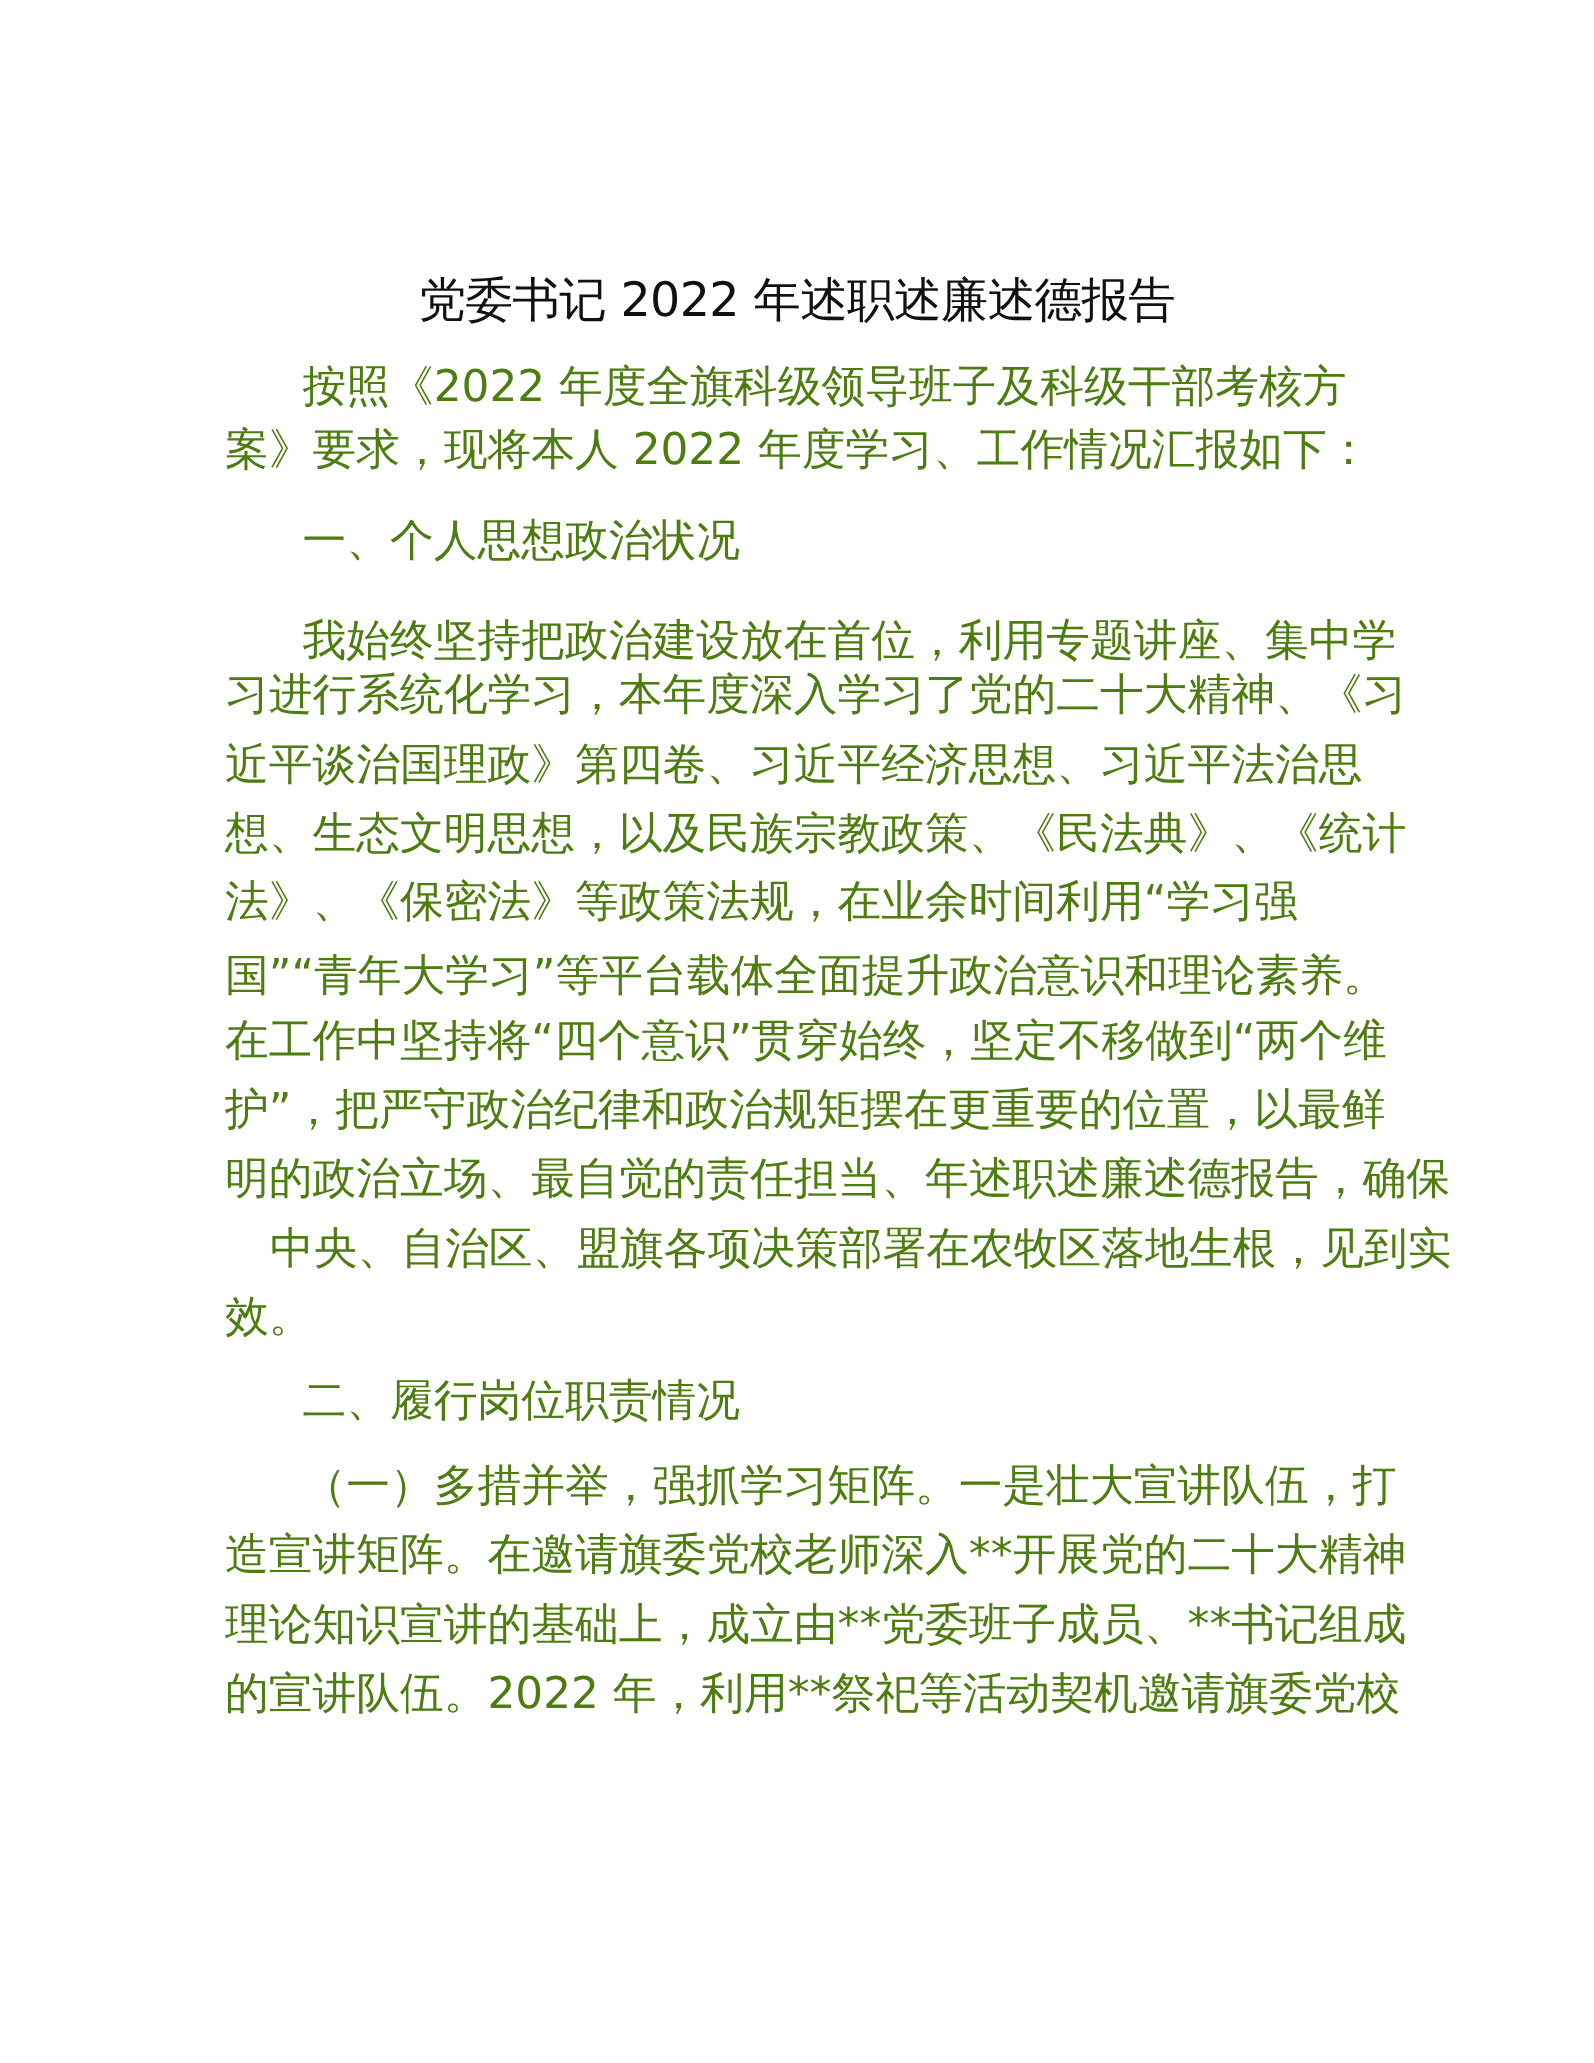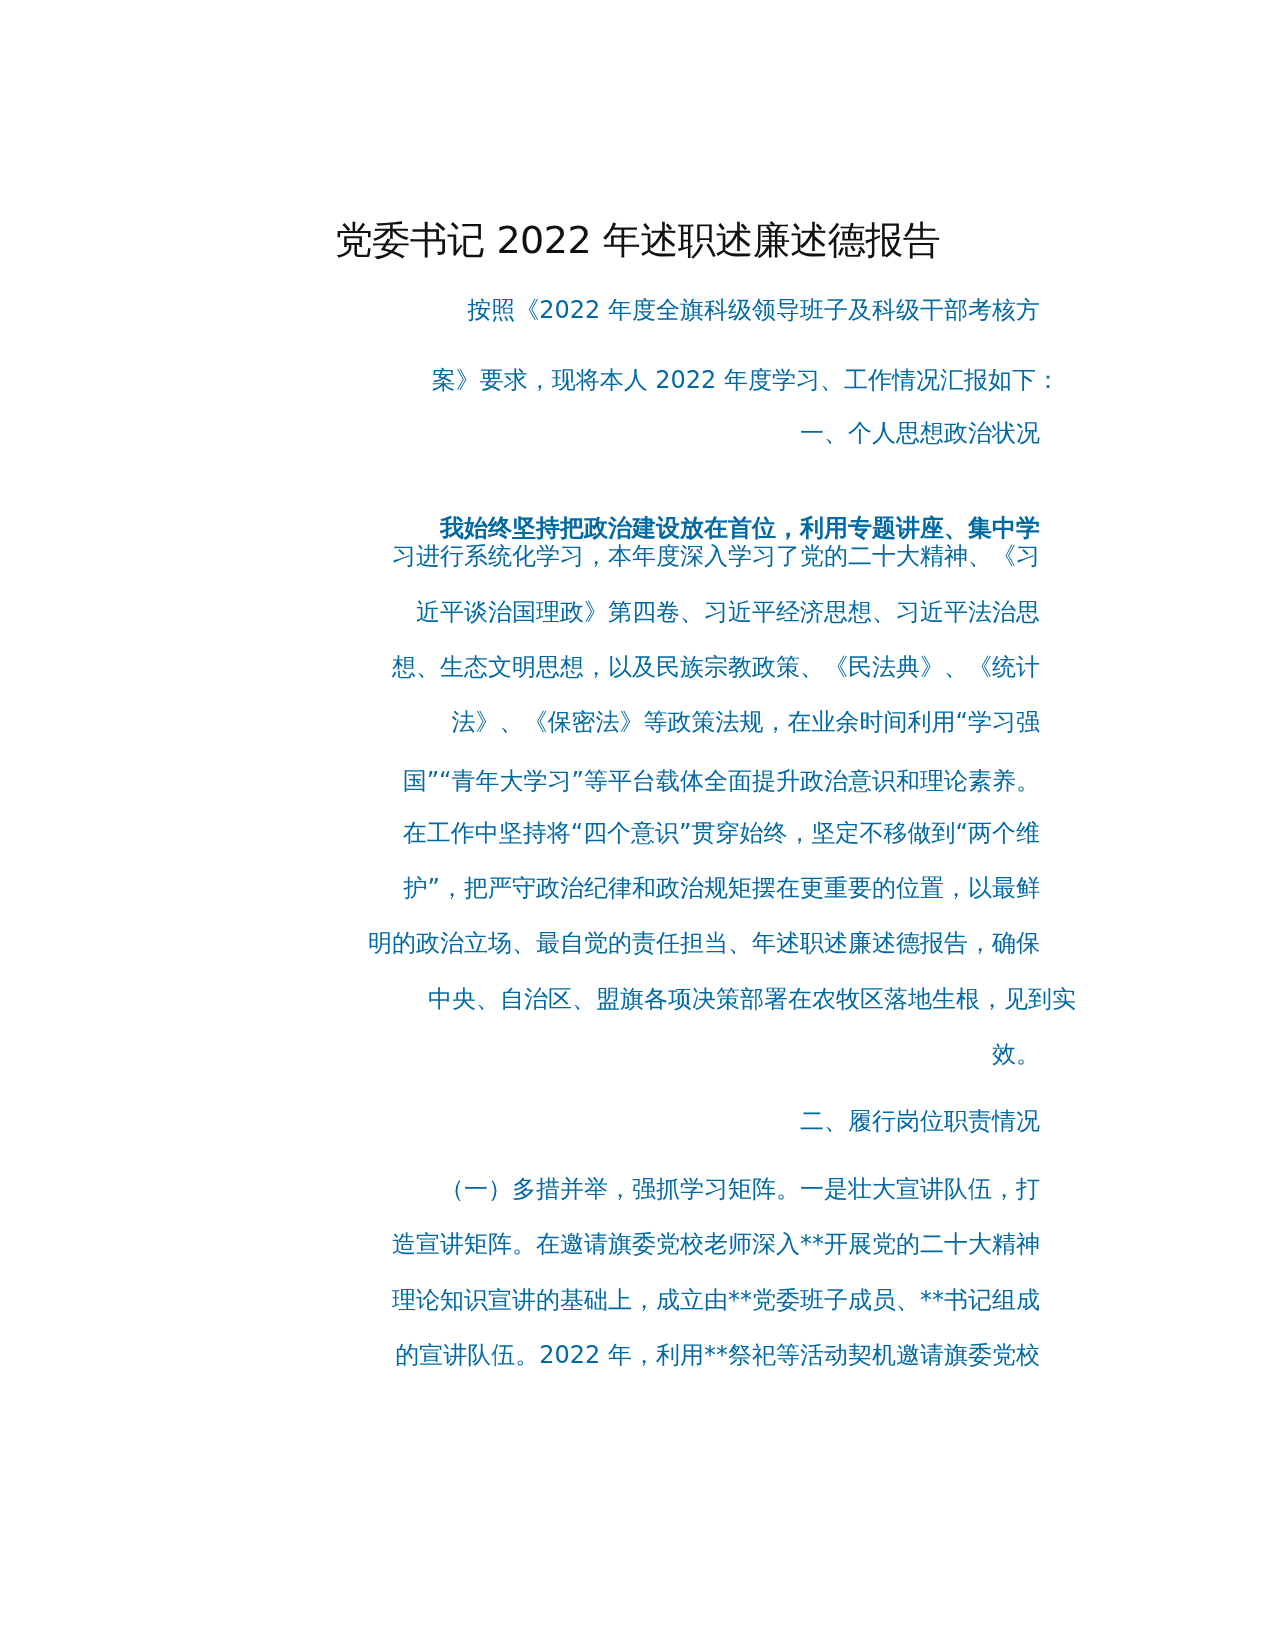--- a/index.html
+++ b/index.html
@@ -31,39 +31,38 @@
       font-size: 38px;
       line-height: 56px;
       letter-spacing: -0.5px;
       color: #111;
       white-space: nowrap;
     }
     .line {
       position: absolute;
       left: 180px;
       width: 860px;
-      font-size: 24px;
+      font-size: 35px;
       line-height: 40px;
       white-space: nowrap;
-      color: #0369a1;
+      color: #4d7c0f;
       letter-spacing: 0px;
-      text-align: right;
     }
     .indent { left: 242px; }
   </style>
 </head>
 <body>
 
 <div class="page">
   <div class="title">党委书记 2022 年述职述廉述德报告</div>
   <div id="lines">
       <div class="line indent" style="top: 290px; width: 798px;">按照《2022 年度全旗科级领导班子及科级干部考核方</div>
-      <div class="line" style="top: 360px; margin-left: 20px;">案》要求，现将本人 2022 年度学习、工作情况汇报如下：</div>
+      <div class="line" style="top: 340px;">案》要求，现将本人 2022 年度学习、工作情况汇报如下：</div>
       <div class="line indent" style="top: 413px; width: 798px;">一、个人思想政治状况</div>
-      <div class="line indent" style="top: 508px; width: 798px; font-weight: bold;">我始终坚持把政治建设放在首位，利用专题讲座、集中学</div>
+      <div class="line indent" style="top: 493px; width: 798px;">我始终坚持把政治建设放在首位，利用专题讲座、集中学</div>
       <div class="line" style="top: 536px;">习进行系统化学习，本年度深入学习了党的二十大精神、《习</div>
       <div class="line" style="top: 592px;">近平谈治国理政》第四卷、习近平经济思想、习近平法治思</div>
       <div class="line" style="top: 647px;">想、生态文明思想，以及民族宗教政策、《民法典》、《统计</div>
       <div class="line" style="top: 702px;">法》、《保密法》等政策法规，在业余时间利用“学习强</div>
       <div class="line" style="top: 761px;">国”“青年大学习”等平台载体全面提升政治意识和理论素养。</div>
       <div class="line" style="top: 813px;">在工作中坚持将“四个意识”贯穿始终，坚定不移做到“两个维</div>
       <div class="line" style="top: 868px;">护”，把严守政治纪律和政治规矩摆在更重要的位置，以最鲜</div>
       <div class="line" style="top: 923px;">明的政治立场、最自觉的责任担当、年述职述廉述德报告，确保</div>
       <div class="line" style="top: 979px; margin-left: 36px;">中央、自治区、盟旗各项决策部署在农牧区落地生根，见到实</div>
       <div class="line" style="top: 1034px;">效。</div>

